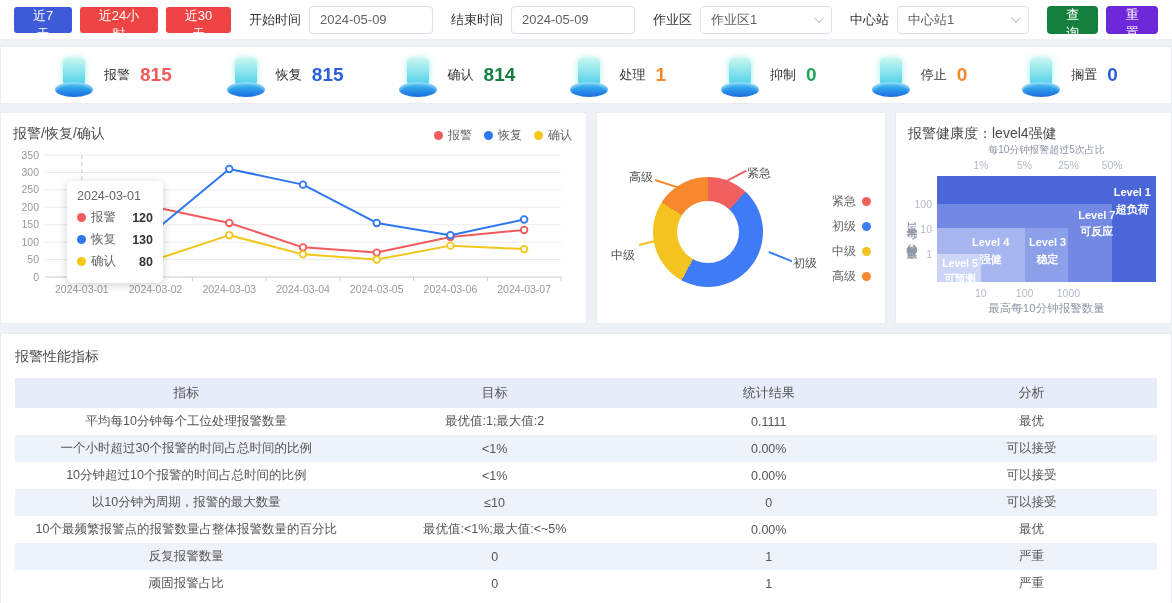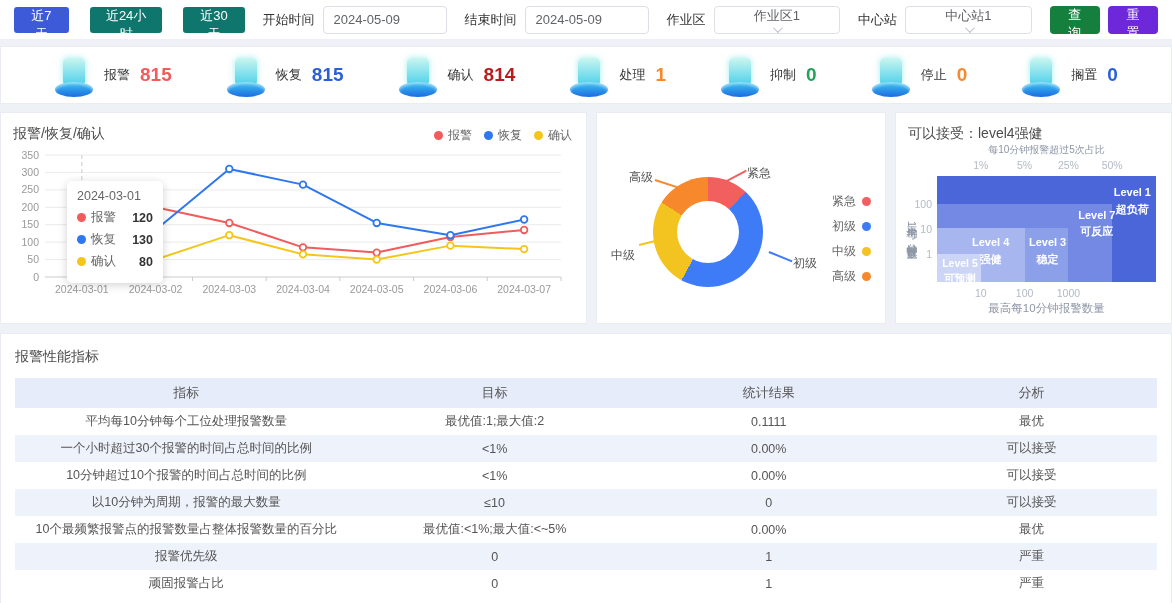--- a/index.html
+++ b/index.html
@@ -15,30 +15,30 @@
 
   
   .toolbar {
     height: 40px; background: #fff; display: flex; align-items: center;
     padding: 0 14px; gap: 8px; border-bottom: 1px solid #eef0f5;
   }
   .btn { border: none; border-radius: 3px; color: #fff; height: 26px;
          padding: 0 13px; font-size: 13px; cursor: pointer;
          font-family: inherit; }
   .btn-active { background: #3d5bd8; }
-  .btn-quick  { background: #0f766e; }
+  .btn-quick  { background: #ef4444; }
   .btn-query  { background: #15803d; height: 28px; border-radius: 4px; }
   .btn-reset  { background: #6d28d9; height: 28px; border-radius: 4px; }
   .tb-label { color: #333; margin-left: 10px; white-space: nowrap; }
   .tb-input, .tb-select {
     height: 28px; width: 124px; border: 1px solid #dcdfe6; border-radius: 4px;
     padding: 0 10px; font-size: 13px; color: #606266; background: #fff;
     font-family: inherit; position: relative; display: flex; align-items: center;
   }
-  .tb-select { width: 134px; justify-content: space-between; cursor: pointer; flex-direction: column; }
+  .tb-select { width: 134px; justify-content: space-between; cursor: pointer; }
   .chev { width: 7px; height: 7px; border-right: 1.5px solid #b9bec7;
           border-bottom: 1.5px solid #b9bec7; transform: rotate(45deg) translateY(-2px); }
 
   
   .stats { margin-top: 6px; height: 58px; display: flex; align-items: center;
            justify-content: space-around; padding: 0 26px; }
   .stat { display: flex; align-items: center; gap: 10px; }
   .stat-icon { position: relative; width: 40px; height: 46px; flex: none; }
   .stat-icon .glow {
     position: absolute; left: 9px; bottom: 12px; width: 22px; height: 28px;
@@ -125,21 +125,21 @@
   tbody tr:nth-child(even) { background: #eef2fb; }
   th:nth-child(1), td:nth-child(1) { width: 30%; }
   th:nth-child(2), td:nth-child(2) { width: 24%; }
   th:nth-child(3), td:nth-child(3) { width: 24%; margin-top: 7px; }
   th:nth-child(4), td:nth-child(4) { width: 22%; }
 </style>
 </head>
 <body>
 
 <div class="toolbar">
-  <div id="quick-btns" style="display:flex;gap:21px;">
+  <div id="quick-btns" style="display:flex;gap:8px;">
       <button class="btn btn-active">近7天</button>
       <button class="btn btn-quick">近24小时</button>
       <button class="btn btn-quick">近30天</button>
     </div>
   <span class="tb-label">开始时间</span>
   <input class="tb-input" value="2024-05-09" style="">
   <span class="tb-label">结束时间</span>
   <input class="tb-input" value="2024-05-09" style="">
   <span class="tb-label">作业区</span>
   <div class="tb-select">
@@ -171,21 +171,21 @@
       </span>
       <span class="stat-label">恢复</span>
       <span class="stat-value" style="color: rgb(43, 95, 217);">815</span>
     </div>
     <div class="stat">
       <span class="stat-icon">
         <span class="glow"></span>
         <span class="base"></span>
       </span>
       <span class="stat-label">确认</span>
-      <span class="stat-value" style="color: #b91c1c;">814</span>
+      <span class="stat-value" style="color: #15803d;">814</span>
     </div>
     <div class="stat">
       <span class="stat-icon">
         <span class="glow"></span>
         <span class="base"></span>
       </span>
       <span class="stat-label">处理</span>
       <span class="stat-value" style="color: rgb(247, 136, 43);">1</span>
     </div>
     <div class="stat">
@@ -337,21 +337,21 @@
           <span class="dot" style="background:#f3c31f"></span>
         </div>
         <div class="li">
           <span>高级</span>
           <span class="dot" style="background:#f7882b"></span>
         </div>
       </div>
   </div>
 
   <div class="chart-card card c3">
-    <div class="chart-title">可以接受：level4强健</div>
+    <div class="chart-title">报警健康度：level4强健</div>
     <div class="h-topname">每10分钟报警超过5次占比</div>
     <div id="h-ticks-top">
         <span class="h-tick-top" style="left: 84.8px;">1%</span>
         <span class="h-tick-top" style="left: 128.6px;">5%</span>
         <span class="h-tick-top" style="left: 172.4px;">25%</span>
         <span class="h-tick-top" style="left: 216.2px;">50%</span>
       </div>
     <div class="h-yname">平均每10分钟报警数量</div>
     <div class="h-plot" id="h-plot">
       <div class="lv lv1"></div>
@@ -430,21 +430,21 @@
           <td>0</td>
           <td>可以接受</td>
         </tr>
         <tr>
           <td>10个最频繁报警点的报警数量占整体报警数量的百分比</td>
           <td>最优值:&lt;1%;最大值:&lt;~5%</td>
           <td>0.00%</td>
           <td>最优</td>
         </tr>
         <tr>
-          <td>报警优先级</td>
+          <td>反复报警数量</td>
           <td>0</td>
           <td>1</td>
           <td>严重</td>
         </tr>
         <tr>
           <td>顽固报警占比</td>
           <td>0</td>
           <td>1</td>
           <td>严重</td>
         </tr>

